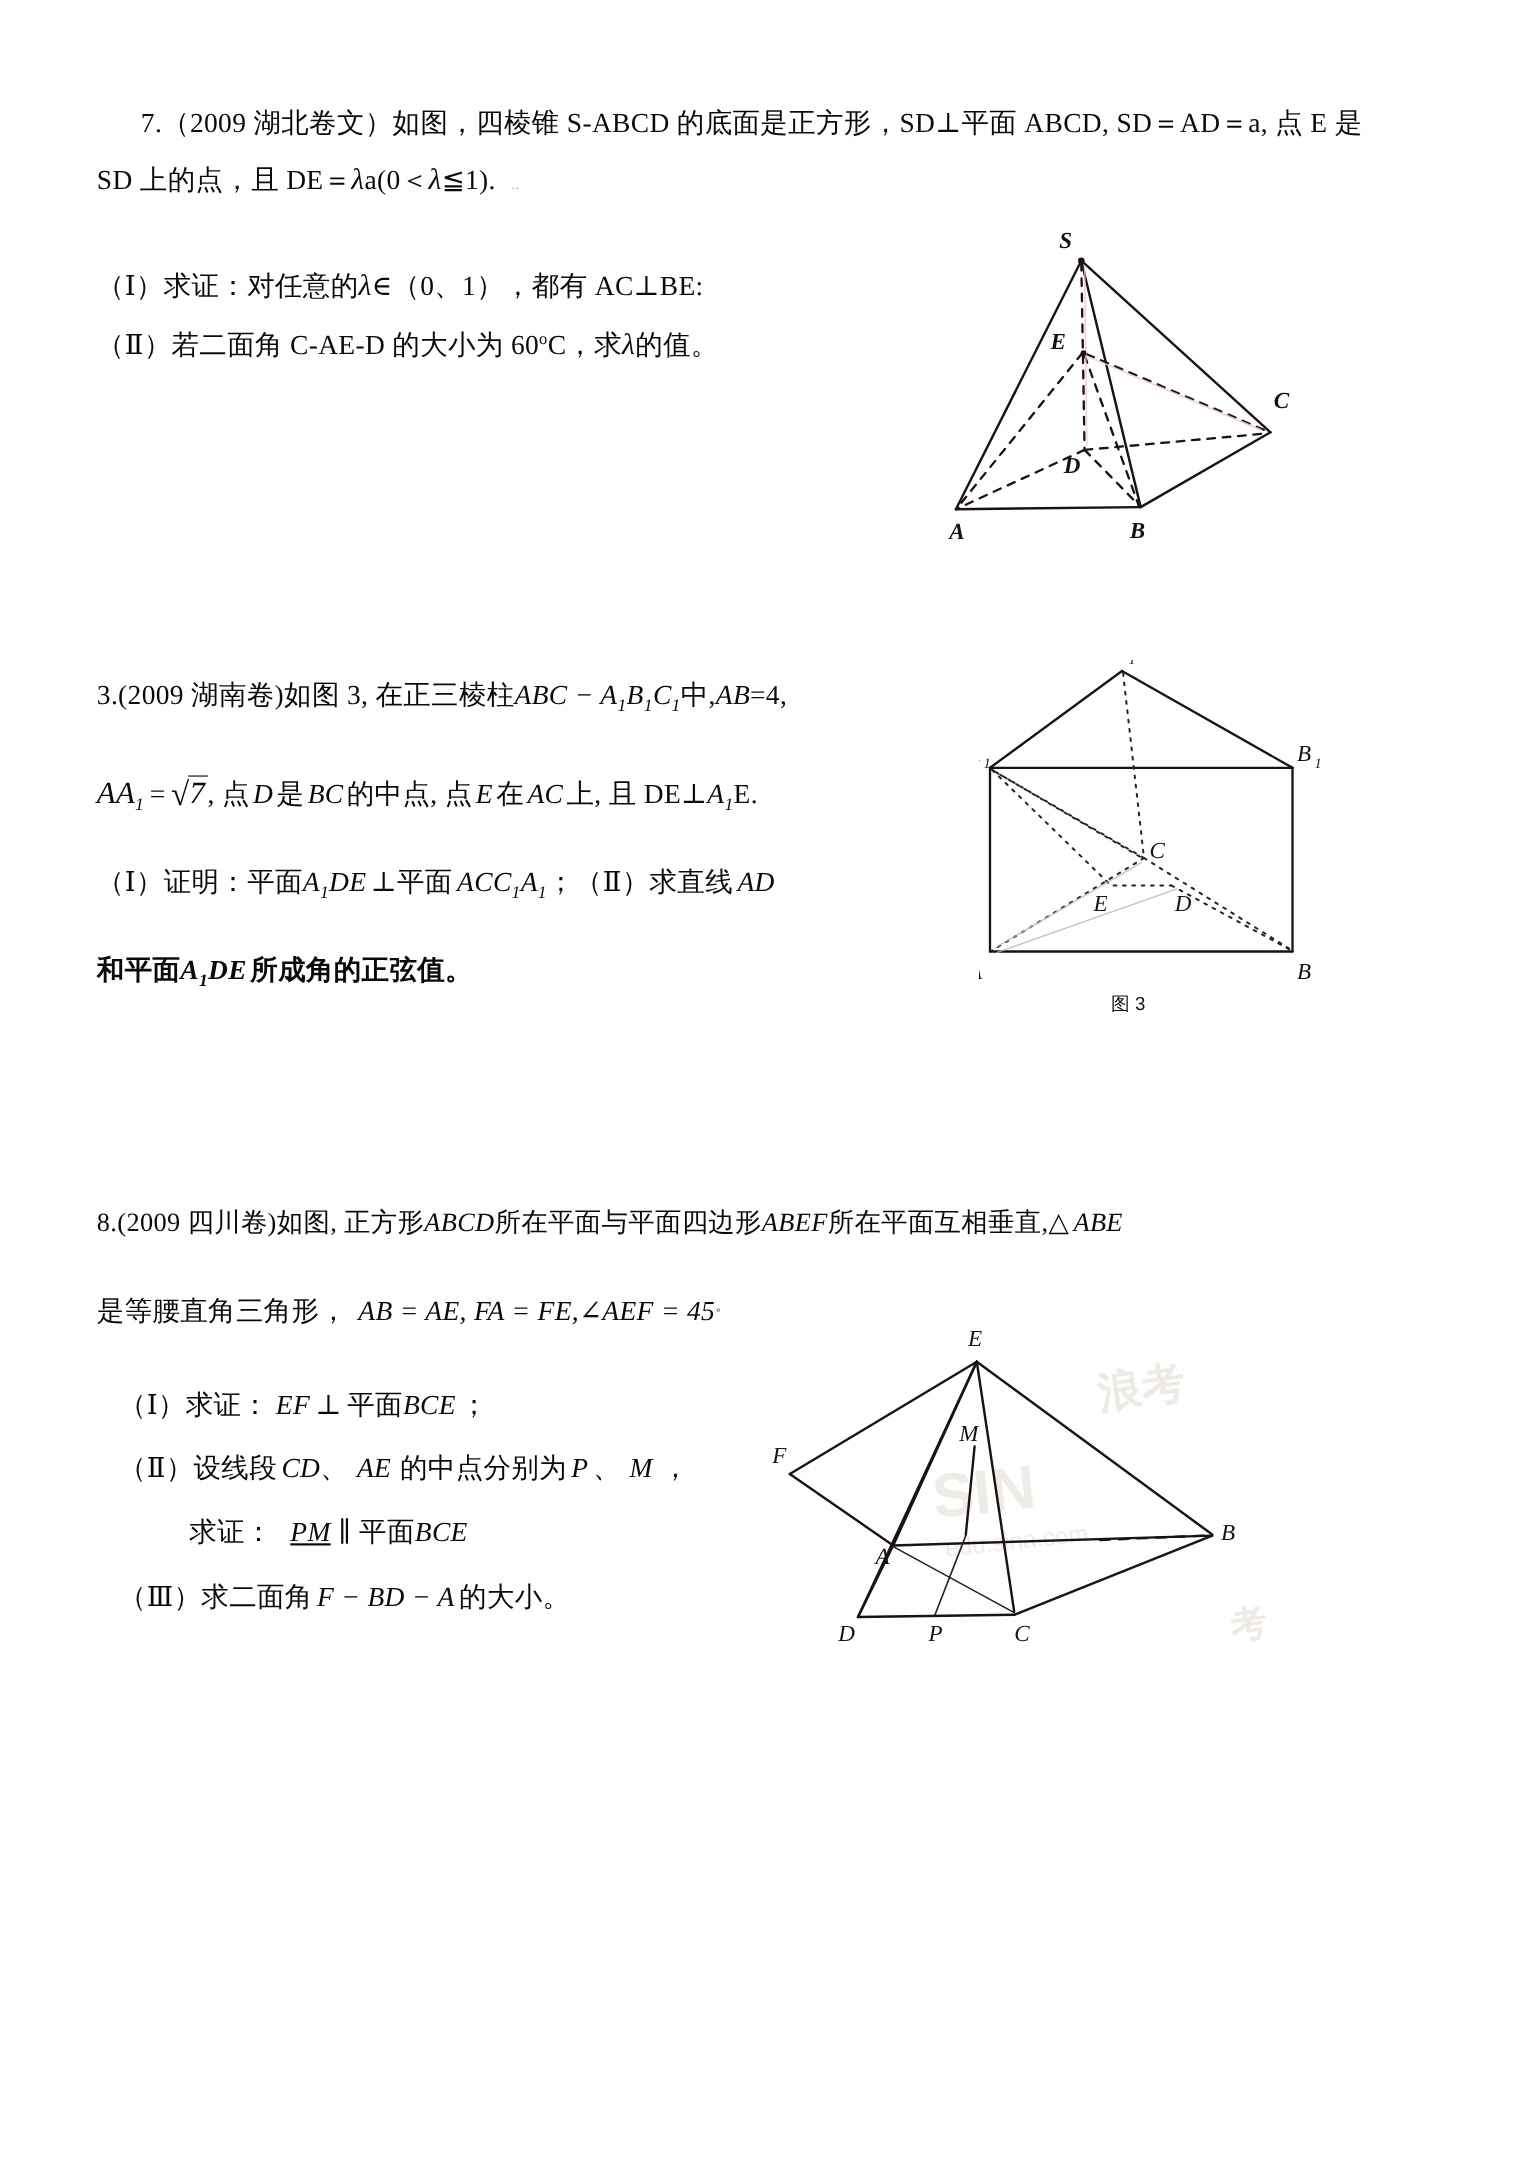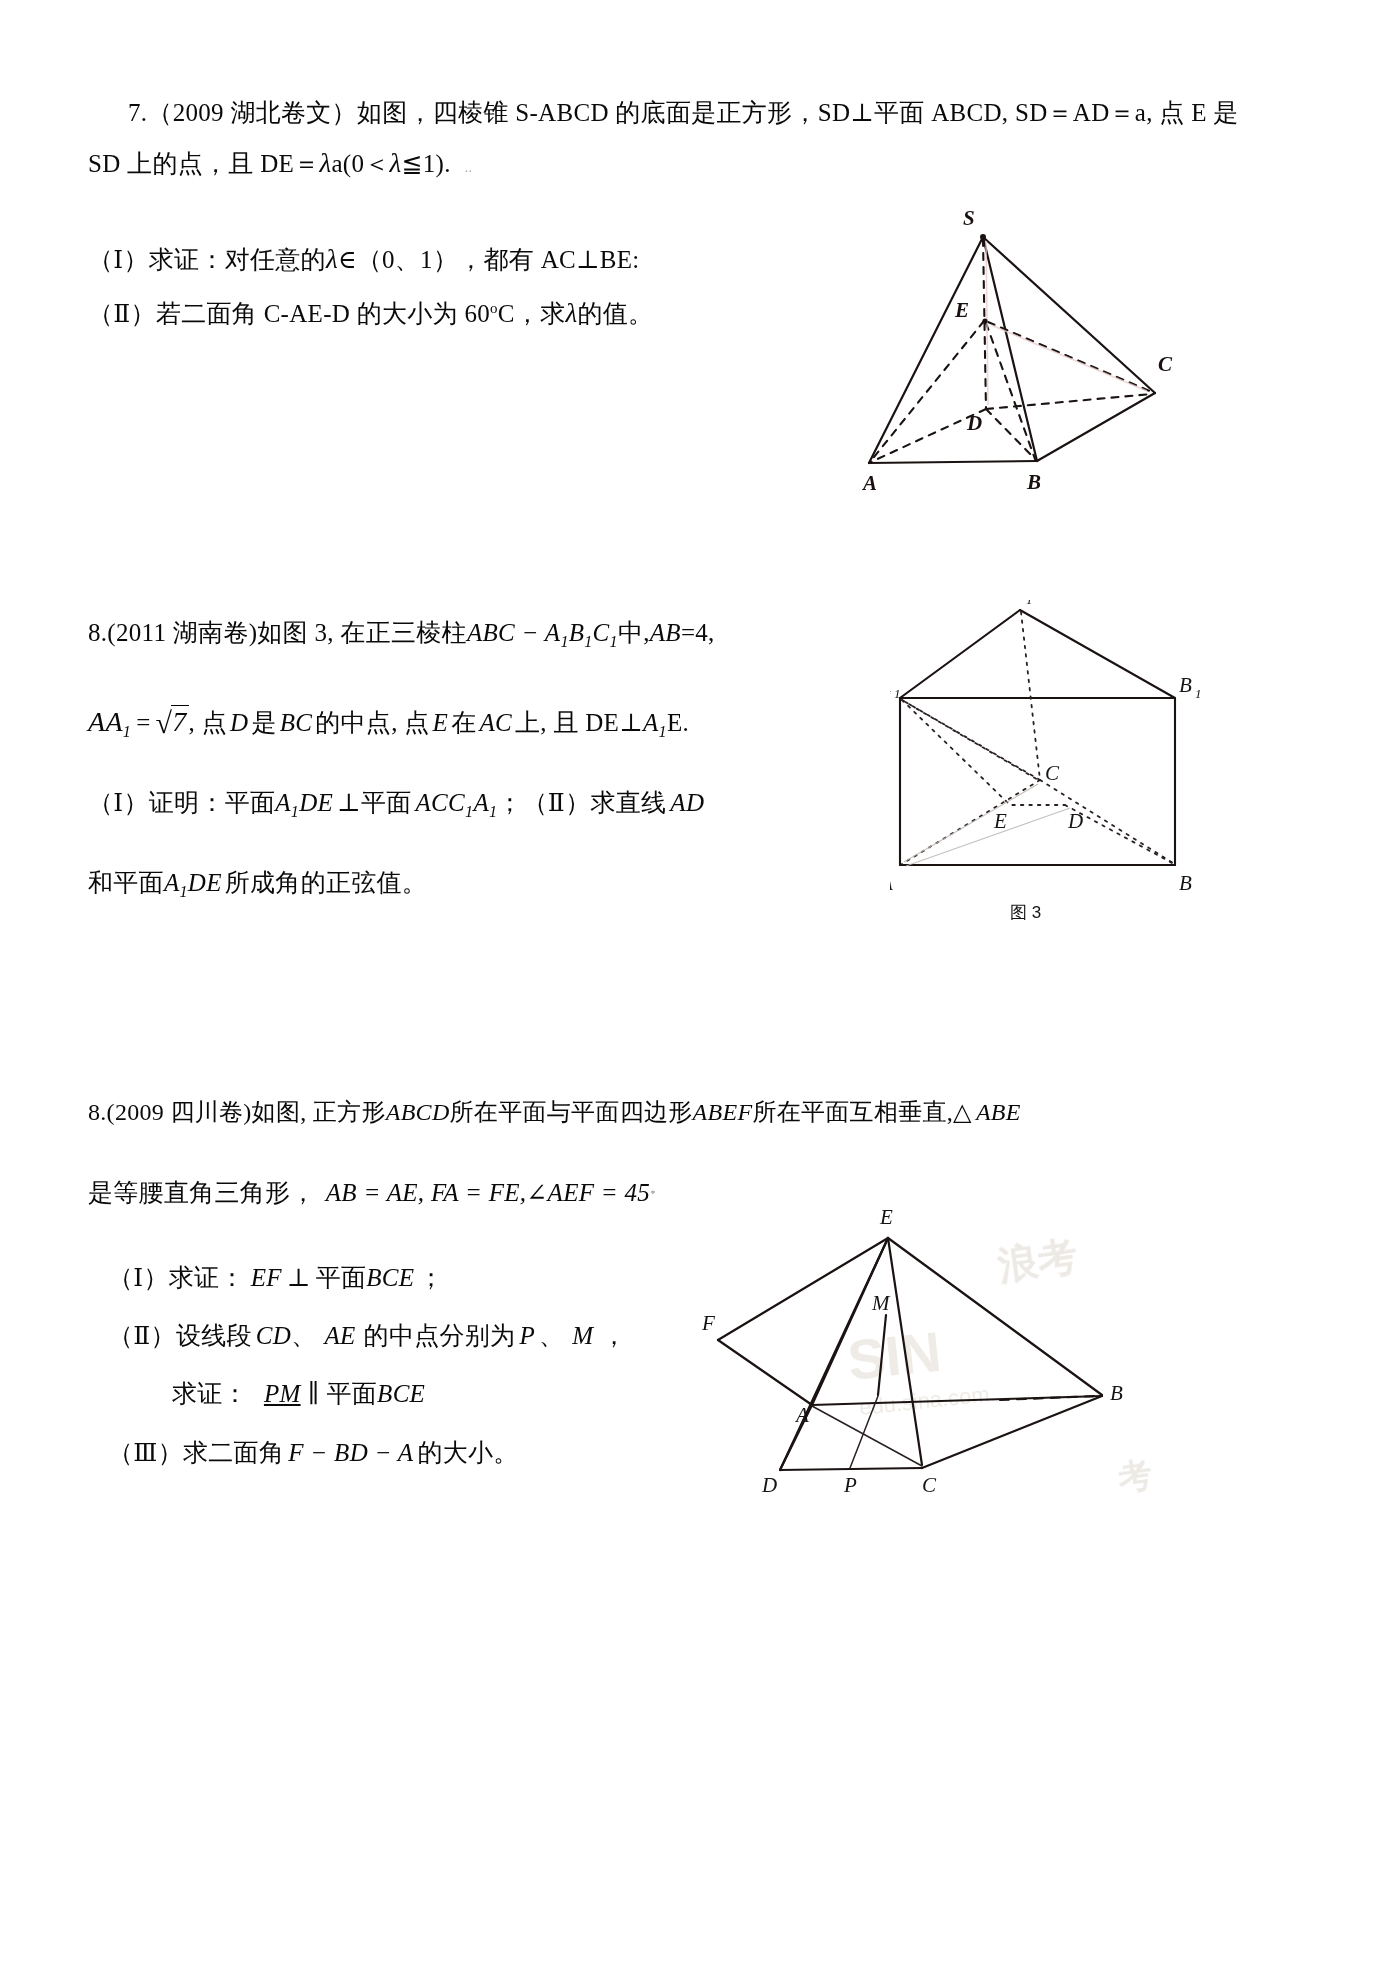--- a/index.html
+++ b/index.html
@@ -147,32 +147,32 @@
       <text class="figlabel" x="108" y="30">S</text>
       <text class="figlabel" x="100" y="122">E</text>
       <text class="figlabel" x="303" y="176">C</text>
       <text class="figlabel" x="112" y="235">D</text>
       <text class="figlabel" x="8" y="295">A</text>
       <text class="figlabel" x="172" y="294">B</text>
     </svg>
   </div>
 
   <div class="txt" style="left:88px; top:620px;">
-    <span>8.(2011 湖南卷)如图 3, 在正三棱柱</span><span class="ital">ABC − A</span><span class="sub">1</span><span class="ital">B</span><span class="sub">1</span><span class="ital">C</span><span class="sub">1</span><span>中,</span><span class="ital">AB</span><span>=4,</span>
+    <span>3.(2009 湖南卷)如图 3, 在正三棱柱</span><span class="ital">ABC − A</span><span class="sub">1</span><span class="ital">B</span><span class="sub">1</span><span class="ital">C</span><span class="sub">1</span><span>中,</span><span class="ital">AB</span><span>=4,</span>
   </div>
 
   <div class="txt" style="left:88px; top:706px;">
     <span class="ital" style="font-size:28px;">AA</span><span class="sub">1</span><span style="padding:0 5px;">=</span><span class="radsign">√</span><span class="rad ital" style="font-size:28px;">7</span><span>, 点</span><span class="ital" style="padding:0 3px;">D</span><span>是</span><span class="ital" style="padding:0 3px;">BC</span><span>的中点, 点</span><span class="ital" style="padding:0 3px;">E</span><span>在</span><span class="ital" style="padding:0 3px;">AC</span><span>上, 且 DE⊥</span><span class="ital">A</span><span class="sub">1</span><span>E.</span>
   </div>
 
   <div class="txt" style="left:88px; top:790px;">
     <span>（Ⅰ）证明：平面</span><span class="ital">A</span><span class="sub">1</span><span class="ital">DE</span><span style="padding:0 4px;">⊥平面</span><span class="ital">ACC</span><span class="sub">1</span><span class="ital">A</span><span class="sub">1</span><span>；（Ⅱ）求直线</span><span class="ital" style="padding-left:4px;text-align:center;">AD</span>
   </div>
 
-  <div class="txt" style="left:88px; top:870px;">
+  <div class="txt" style="left:88px; top:870px;font-weight:bold;">
     <span>和平面</span><span class="ital">A</span><span class="sub">1</span><span class="ital">DE</span><span style="padding-left:3px;">所成角的正弦值。</span>
   </div>
 
   <div class="fig" style="left:890px; top:600px;">
     <svg width="310" height="320" viewBox="0 0 310 320">
       <g stroke="#1b1212" stroke-width="2.1" fill="none" stroke-linecap="round">
 
         <path d="M 130 10 L 10 98"></path>
         <path d="M 130 10 L 285 98"></path>
 

